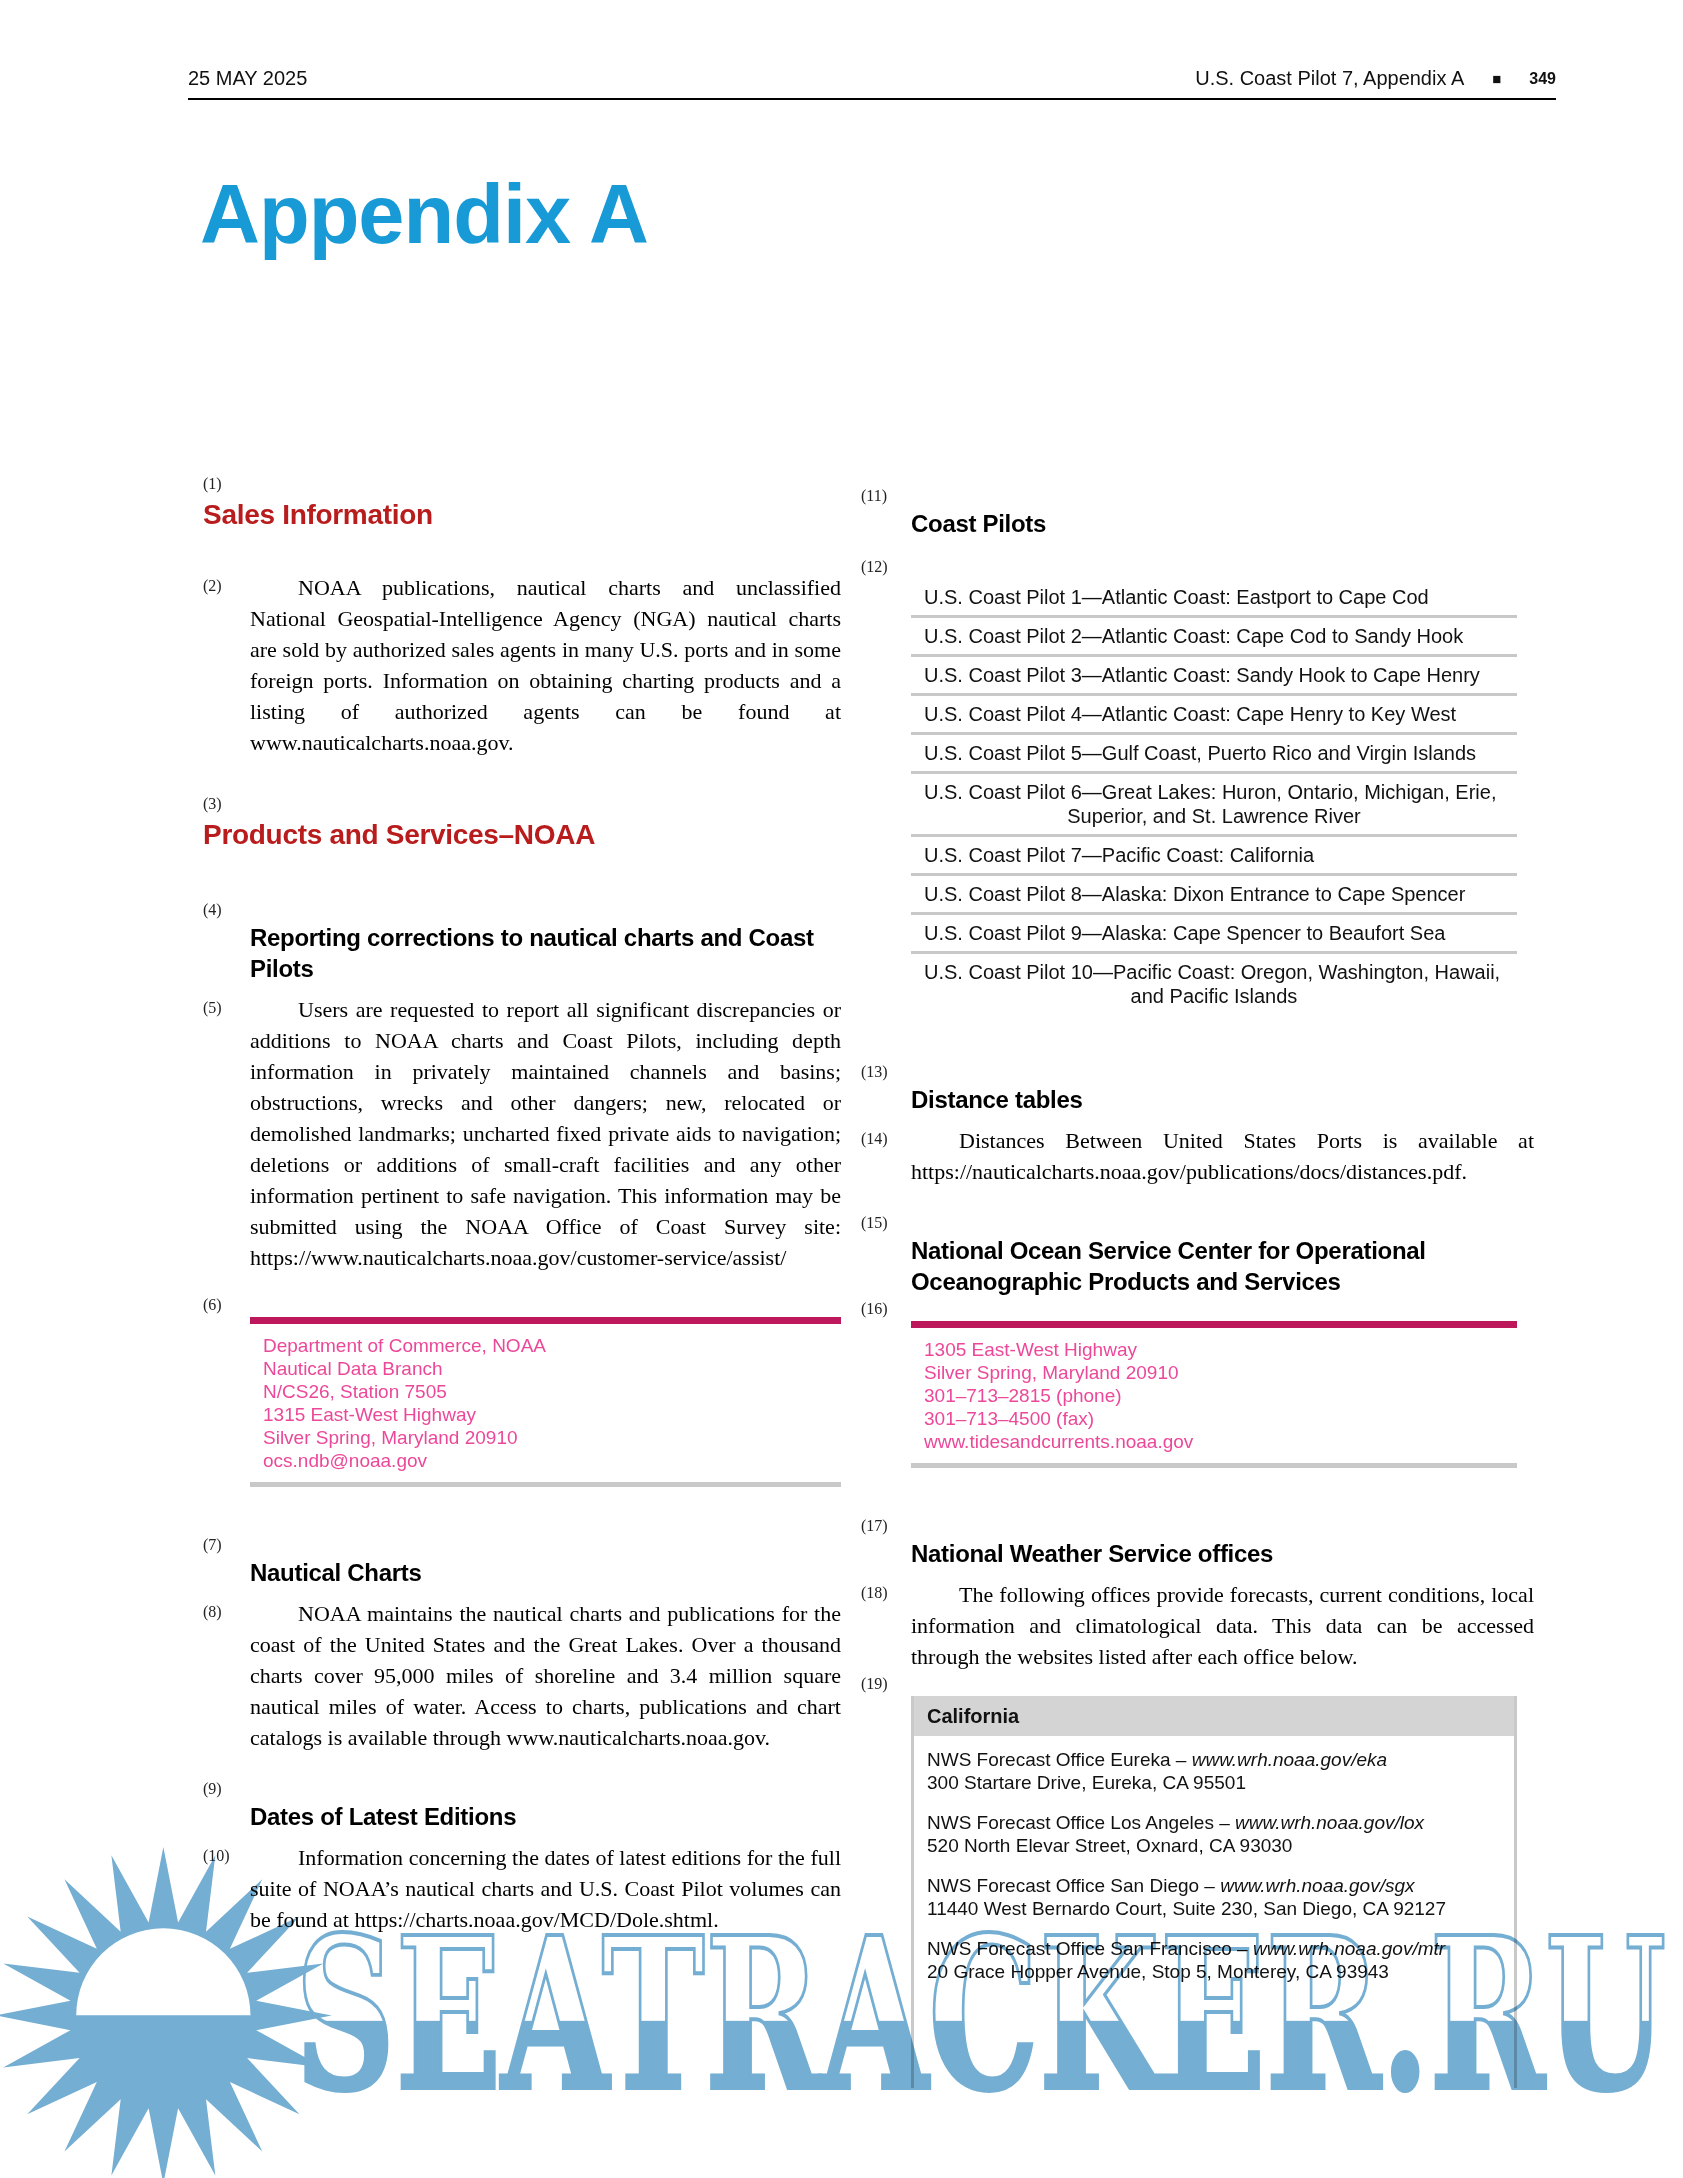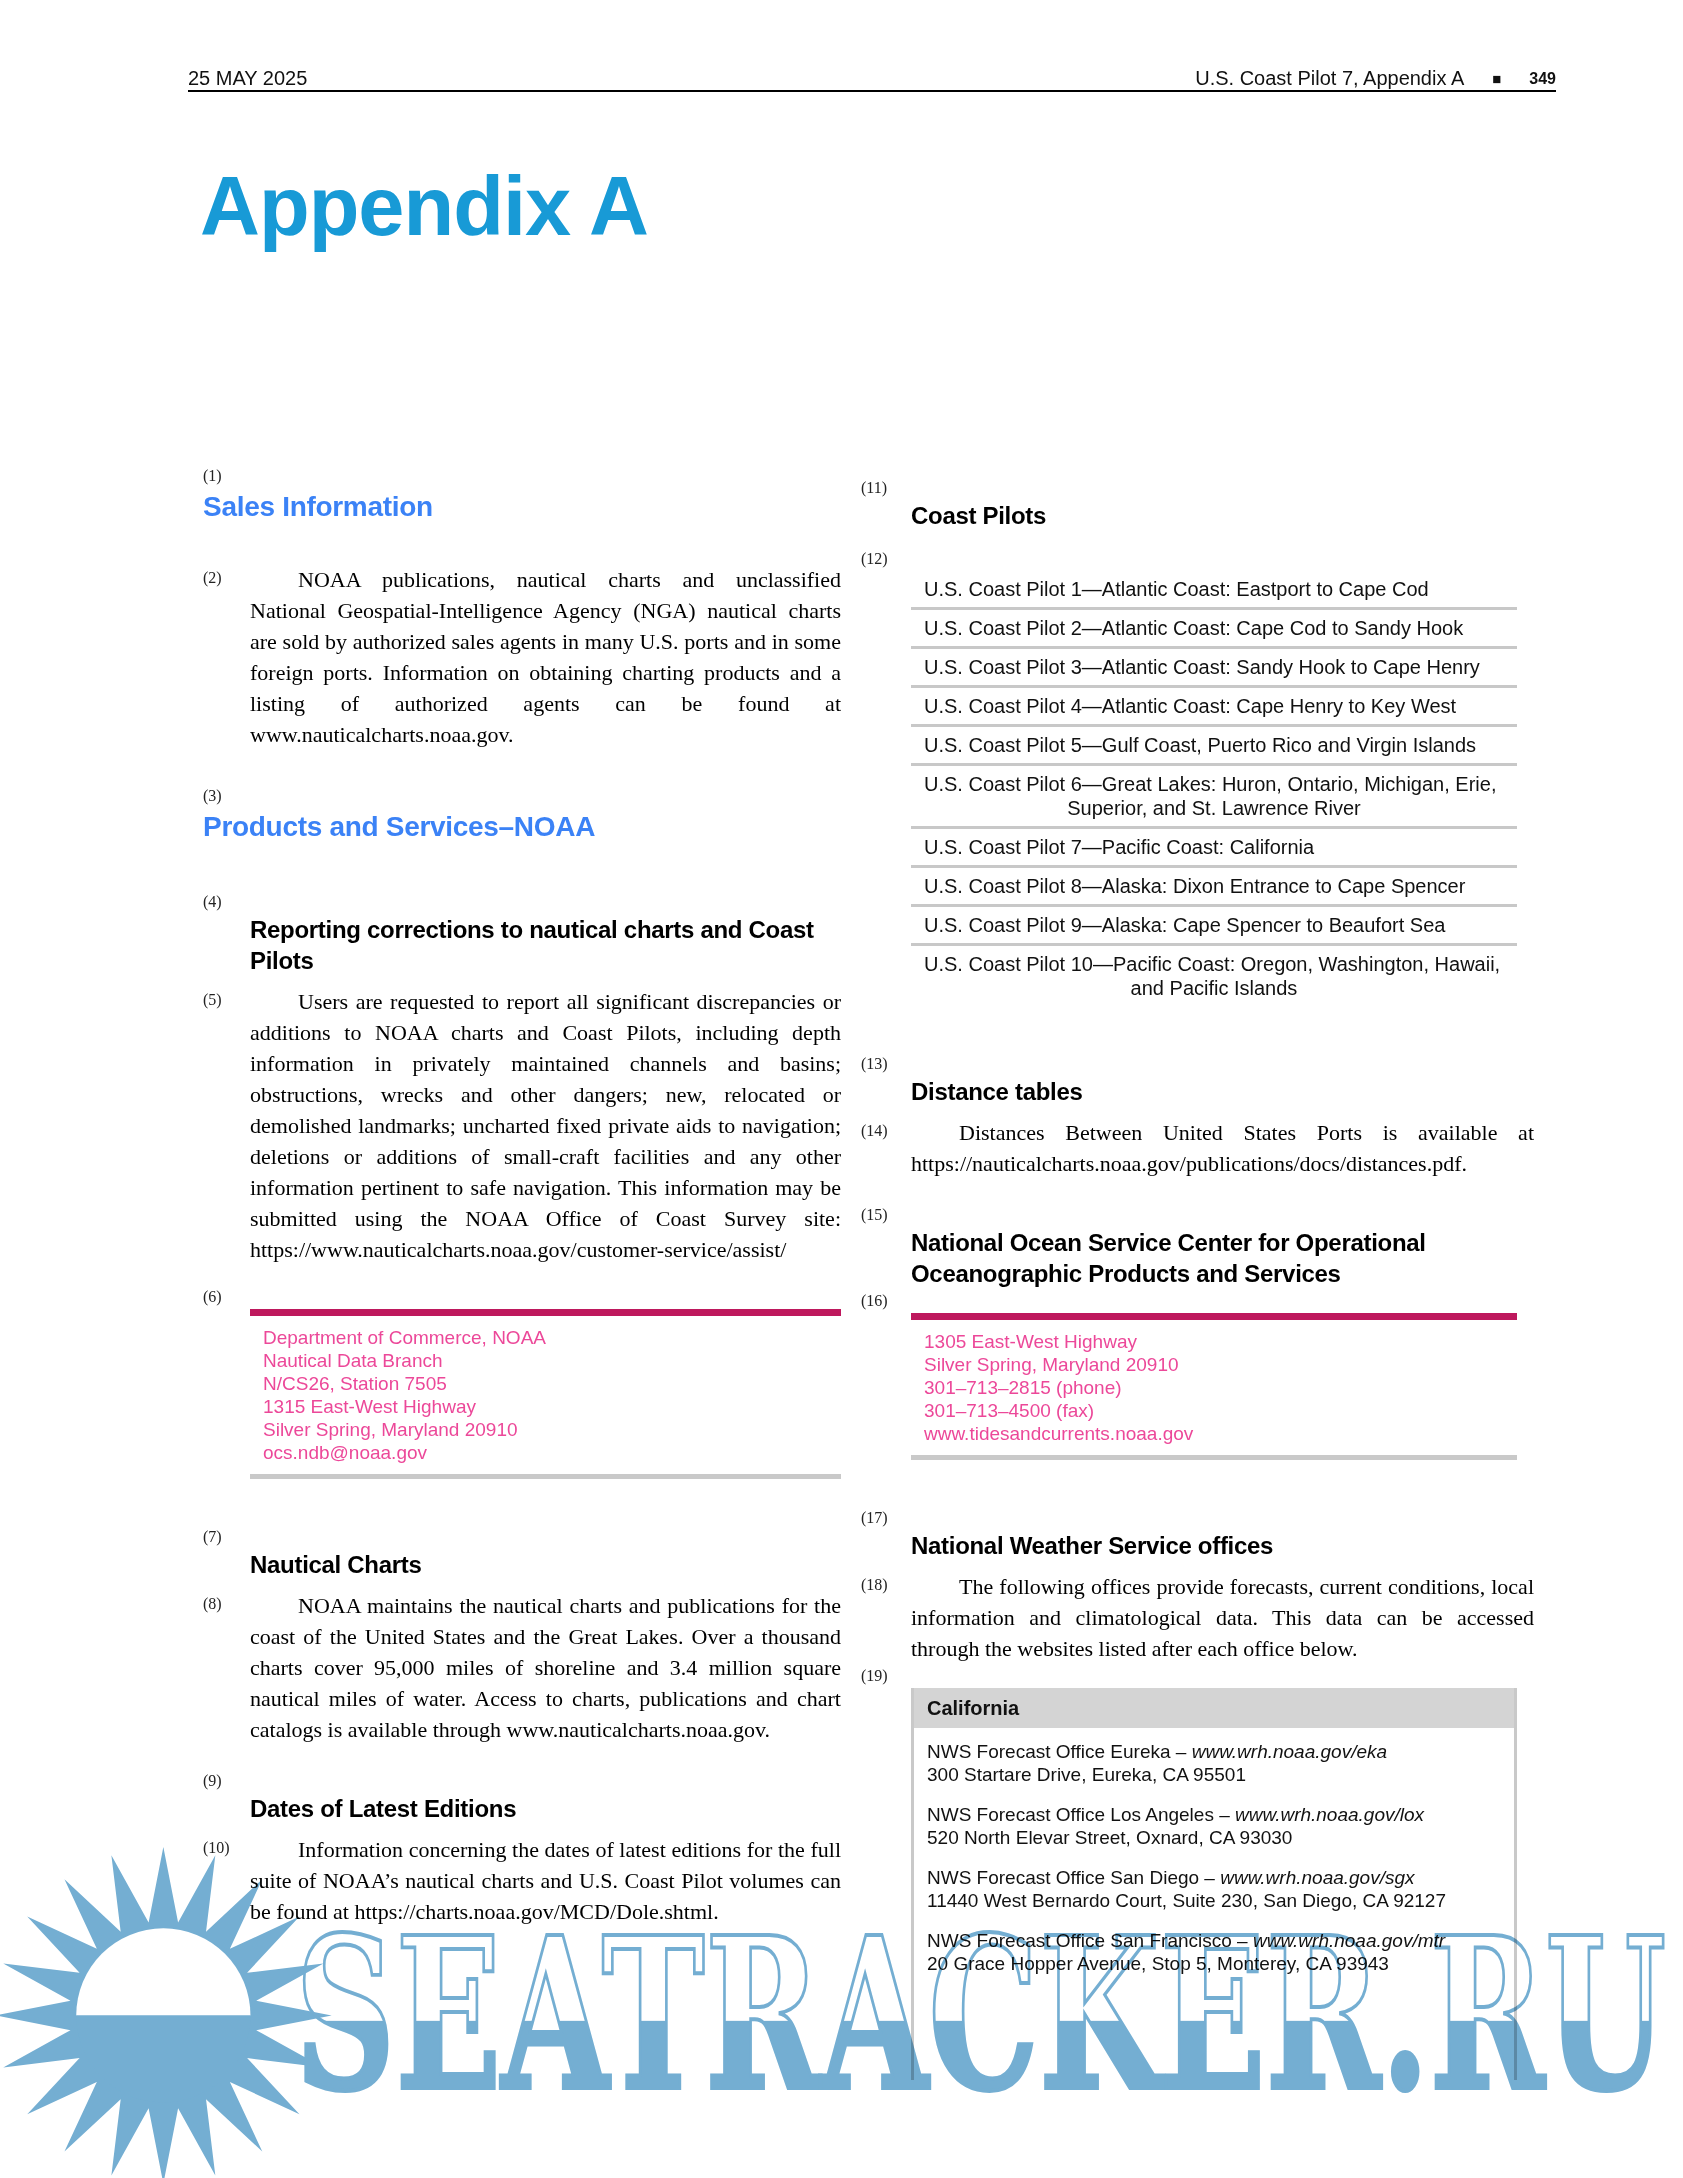--- a/index.html
+++ b/index.html
@@ -1,39 +1,39 @@
 <!DOCTYPE html>
 <html><head>
 <meta charset="utf-8">
 <style>
   html,body{margin:0;padding:0;background:#fff;}
   .page{position:relative;width:1683px;height:2178px;background:#fff;overflow:hidden;
         font-family:"Liberation Serif",serif;color:#000;}
   .content{padding:67px 127px 0 188px;}
   
   .hdr{display:flex;justify-content:space-between;align-items:flex-end;
-       border-bottom:2px solid #000;width:1368px;
+       border-bottom:2px solid #000;padding-bottom:8px;width:1368px;
        font-family:"Liberation Sans",sans-serif;font-size:20px;color:#111;}
   .hdr-right{display:flex;align-items:center;gap:28px;}
   .hdr-square{font-size:15px;line-height:1;}
   .hdr-page{font-weight:bold;font-size:16px;}
   
   h1.title{margin:69px 0 0 12px;font-family:"Liberation Sans",sans-serif;font-weight:bold;
        font-size:83px;line-height:91px;letter-spacing:-1px;color:#189ad6;}
   
   .cols{display:flex;gap:20px;margin-top:178px;width:1368px;}
   .col{position:relative;}
   .col-left{width:653px;--numoff:15px;--bodyoff:62px;}
   .col-right{width:673px;--numoff:0px;--bodyoff:50px;}
   .blk{position:relative;}
   .pnum{font-family:"Liberation Serif",serif;font-size:16px;line-height:20px;color:#222;}
   
   .blk.heading{margin-left:var(--numoff);margin-top:36px;}
   .blk.heading h2{margin:4px 0 0 0;font-family:"Liberation Sans",sans-serif;font-weight:bold;
-       font-size:28px;line-height:34px;letter-spacing:-0.3px;color:#3b82f6;}
+       font-size:28px;line-height:34px;letter-spacing:-0.3px;color:#b91c1c;}
   
   .blk.subhead{margin-left:var(--bodyoff);margin-top:48px;}
   .blk.subhead .pnum{margin-left:calc(var(--numoff) - var(--bodyoff));}
   .blk.subhead h3{margin:2px 0 0 0;font-family:"Liberation Sans",sans-serif;font-weight:bold;
        font-size:24px;line-height:31px;letter-spacing:-0.3px;color:#000;}
   .blk.para + .blk.subhead{margin-top:26px;}
   
   .blk.para{margin-left:var(--bodyoff);margin-top:10px;}
   .blk.heading + .blk.para{margin-top:40px;}
   .blk.para .pnum{position:absolute;left:calc(var(--numoff) - var(--bodyoff));top:4px;}

